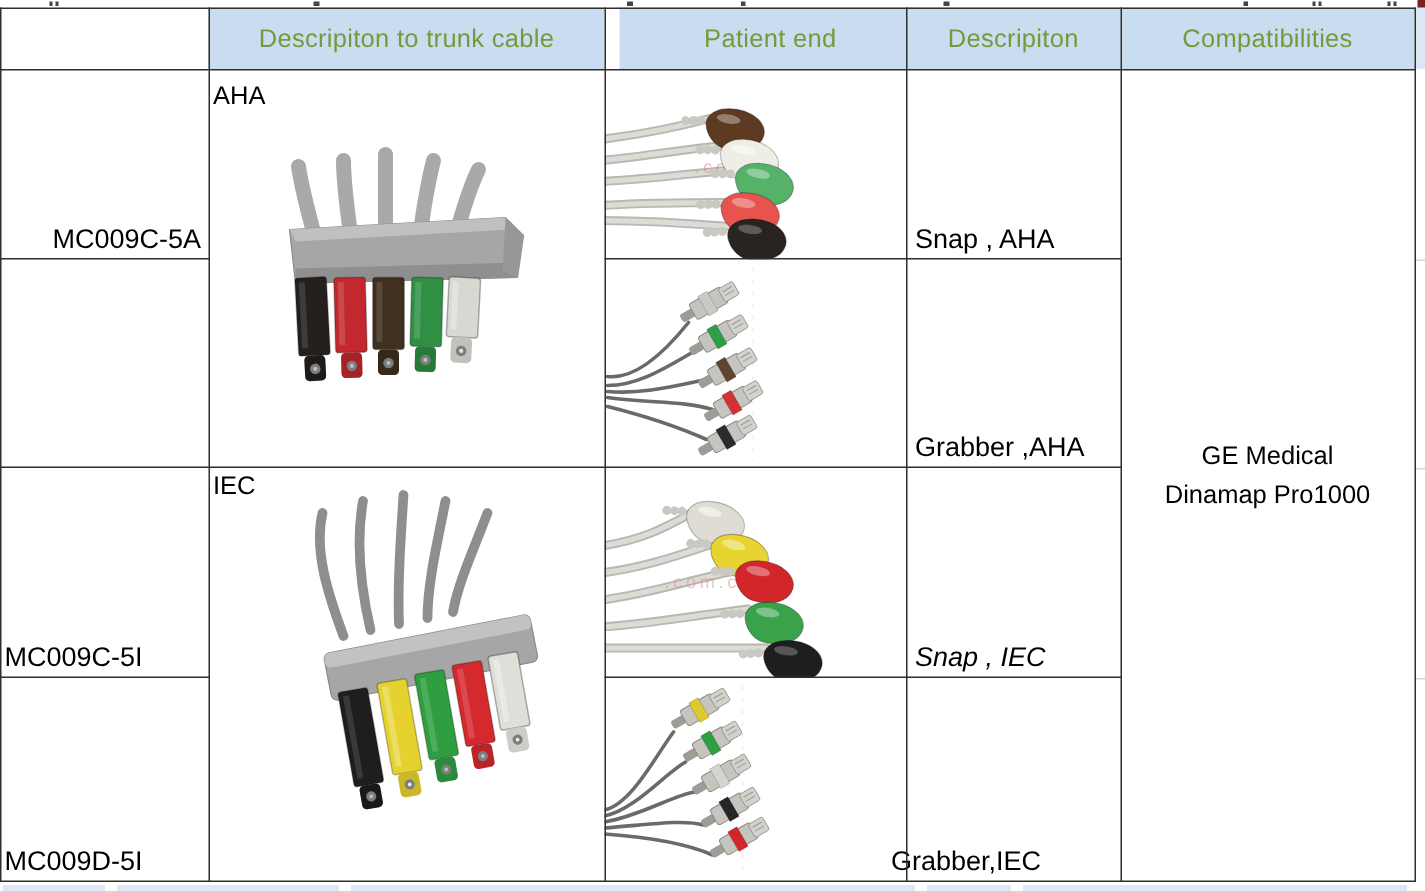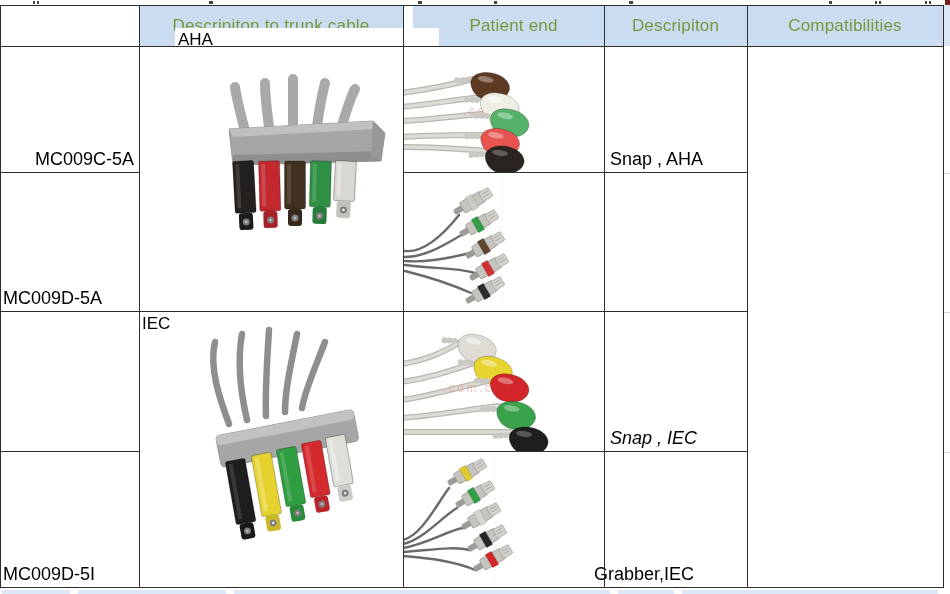--- a/index.html
+++ b/index.html
@@ -69,28 +69,28 @@
       <span>Descripiton</span>
     </div>
   <div class="hcell" style="left:747px;width:196px;text-align:right;">
       <span>Compatibilities</span>
     </div>
   <div class="hsliver" style="left:944px;width:6px;"></div>
 
   <div class="cell" style="left:0;top:46px;width:139px;height:127px;margin-left:32px;">
     <span class="partno">MC009C-5A</span>
   </div>
-  <div class="cell" style="left:0;top:173px;width:139px;height:139px;">
-    <span class="partno">MC009D-5A</span>
+  <div class="cell" style="left:0;top:312px;width:139px;height:140px;">
+    <span class="partno">MC009C-5I</span>
   </div>
   <div class="cell" style="left:0;top:452px;width:139px;height:136px;">
     <span class="partno">MC009D-5I</span>
   </div>
 
-  <div class="cell" style="left:139px;top:28px;width:264px;height:266px;margin-left:36px;">
+  <div class="cell" style="left:139px;top:52px;width:264px;height:266px;">
     <span class="trunk-label">AHA</span>
     <svg width="264" height="265" viewBox="0 0 264 265" style="position:absolute;left:0;top:1px;">
 
       <g stroke="#a9a9a9" stroke-width="10" stroke-linecap="round" fill="none">
         <path d="M70,102 C66,86 62,72 60,58"></path>
         <path d="M94,98 C92,82 90,68 90,54"></path>
         <path d="M118,96 L118,50"></path>
         <path d="M142,97 C144,82 147,66 150,54"></path>
         <path d="M166,100 C170,86 175,70 180,60"></path>
       </g>
@@ -422,28 +422,33 @@
           <line x1="24" y1="4" x2="31" y2="4" stroke="#9a9a95" stroke-width="0.7"></line>
             <line x1="24" y1="7" x2="31" y2="7" stroke="#9a9a95" stroke-width="0.7"></line>
         </g>
       </g>
     </svg>
   </div>
 
   <div class="cell" style="left:604px;top:46px;width:143px;height:127px;">
     <span class="desc">Snap , AHA</span>
   </div>
+  <div class="cell" style="left:604px;top:173px;width:143px;height:139px;">
+    <span class="desc">Grabber ,AHA</span>
+  </div>
   <div class="cell" style="left:604px;top:312px;width:143px;height:140px;font-style:italic;">
     <span class="desc">Snap , IEC</span>
   </div>
   <div class="cell" style="left:588px;top:452px;width:143px;height:136px;">
     <span class="desc">Grabber,IEC</span>
   </div>
 
   <div class="cell compat" style="left:747px;top:46px;width:196px;height:542px;">
+    <span>GE Medical</span>
+    <span>Dinamap Pro1000</span>
   </div>
 
   <div class="cell" style="left:944px;top:46px;width:6px;height:542px;"></div>
   <div class="hline-faint" style="left:944px;top:173px;width:6px;"></div>
   <div class="hline-faint" style="left:944px;top:312px;width:6px;"></div>
   <div class="hline-faint" style="left:944px;top:452px;width:6px;"></div>
 
   <div>
     <div class="vline" style="left:0;top:5px;height:583px;"></div>
     <div class="vline" style="left:139px;top:5px;height:583px;"></div>

